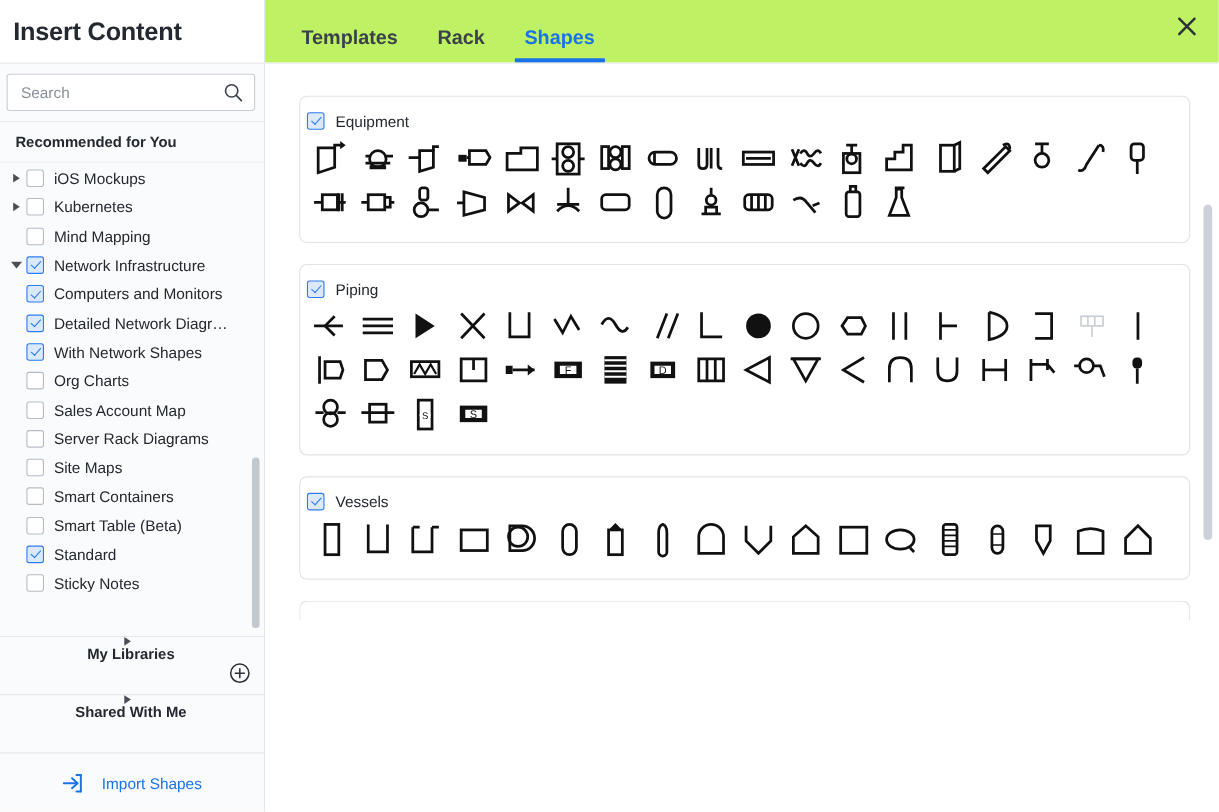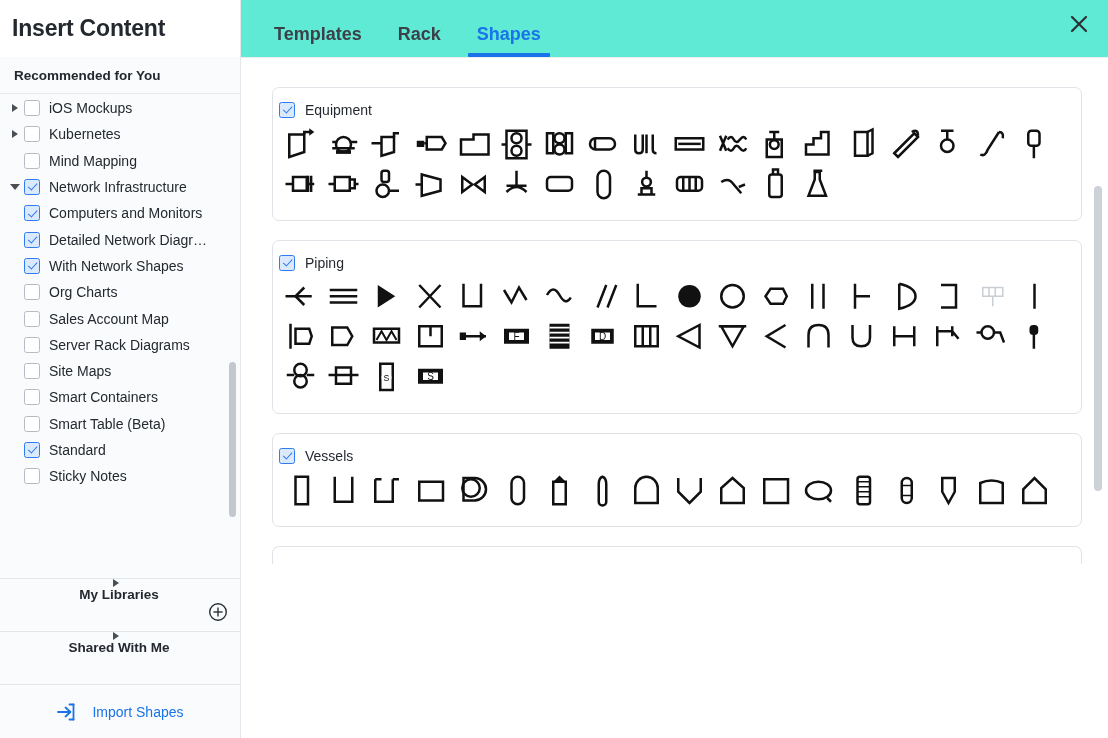--- a/index.html
+++ b/index.html
@@ -169,21 +169,21 @@
     background: #ffffff;
     display: flex;
     flex-direction: column;
   }
   .tabs-bar {
     height: 57px;
     display: flex;
     align-items: flex-end;
     padding-left: 15px;
     position: relative;
-    background: #5eead4;
+    background: #bef264;
   }
   .tab {
     font-size: 18px;
     font-weight: bold;
     color: #3c4149;
     padding: 0 18px 12px 18px;
     position: relative;
     cursor: pointer;
   }
   .tab.active { color: #1a73e8; }
@@ -287,20 +287,31 @@
 </style>
 </head>
 <body>
 
 <div class="app">
 
   <aside class="sidebar">
 
     <div class="sidebar-title">Insert Content</div>
 
+    <div class="search-wrap">
+      <div class="search-box">
+        <input type="text" placeholder="Search" style="">
+        <span class="search-icon">
+          <svg viewBox="0 0 18 18" width="18" height="18">
+            <circle cx="7.6" cy="7.6" r="5.6" fill="none" stroke="#3c4149" stroke-width="1.5"></circle>
+            <line x1="11.8" y1="11.8" x2="16.4" y2="16.4" stroke="#3c4149" stroke-width="1.6" stroke-linecap="round"></line>
+          </svg>
+        </span>
+      </div>
+    </div>
 
     <div class="recommended-head">Recommended for You</div>
 
     <div class="tree">
       <div class="tree-inner" id="tree-inner">
           <div class="tree-row">
             <span class="tw">
               <span class="caret"></span>
             </span>
             <span class="cb"></span>

